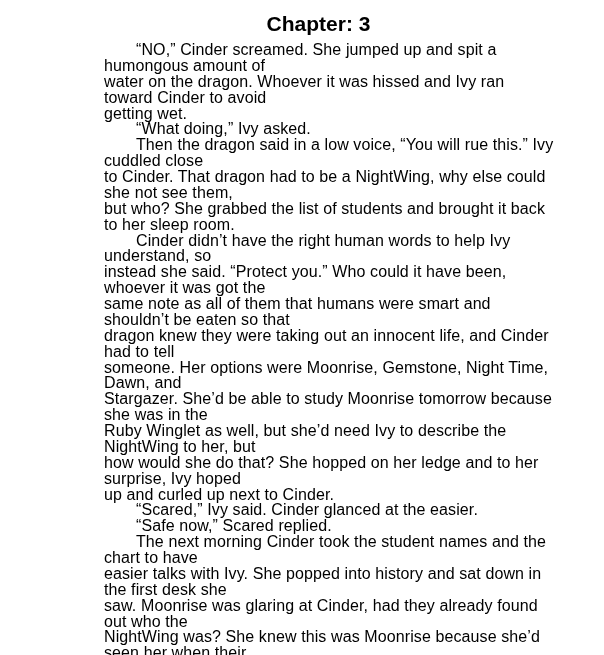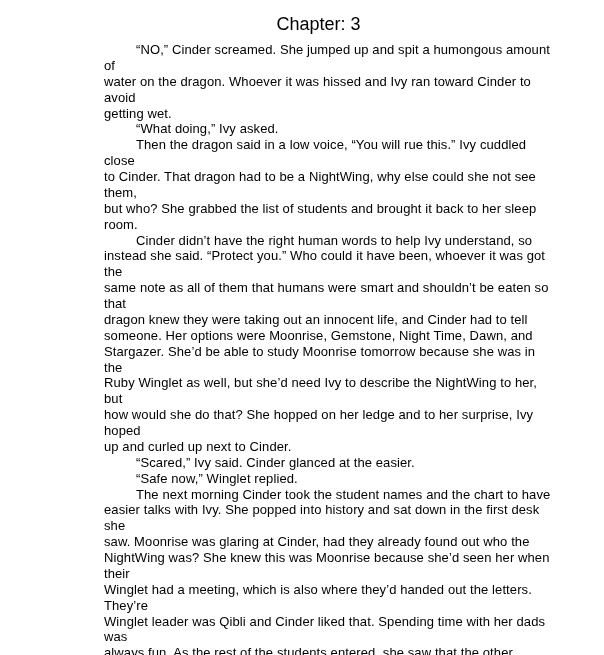--- a/index.html
+++ b/index.html
@@ -20,31 +20,31 @@
     position: absolute;
     left: 104px;
     top: 0;
     width: 450px;
   }
   .title-wrap {
     width: 429px;
   }
   .doc-title {
     margin: 11px 0 5px 0;
-    font-size: 18px;
+    font-size: 21px;
     line-height: 26px;
-    font-weight: 400;
+    font-weight: 700;
     text-align: center;
     color: #000000;
     white-space: nowrap;
   }
   .doc-body p {
     margin: 0;
     padding: 0;
-    font-size: 13px;
+    font-size: 16px;
     line-height: 15.87px;
     white-space: pre-line;      
     text-indent: 32px;          
     letter-spacing: 0.1px;
   }
 </style>
 </head>
 <body>
 
 <div class="page">
@@ -63,21 +63,21 @@
       <p>Cinder didn’t have the right human words to help Ivy understand, so
 instead she said. “Protect you.” Who could it have been, whoever it was got the
 same note as all of them that humans were smart and shouldn’t be eaten so that
 dragon knew they were taking out an innocent life, and Cinder had to tell
 someone. Her options were Moonrise, Gemstone, Night Time, Dawn, and
 Stargazer. She’d be able to study Moonrise tomorrow because she was in the
 Ruby Winglet as well, but she’d need Ivy to describe the NightWing to her, but
 how would she do that? She hopped on her ledge and to her surprise, Ivy hoped
 up and curled up next to Cinder.</p>
       <p>“Scared,” Ivy said. Cinder glanced at the easier.</p>
-      <p>“Safe now,” Winglet replied.</p>
+      <p>“Safe now,” Scared replied.</p>
       <p>The next morning Cinder took the student names and the chart to have
 easier talks with Ivy. She popped into history and sat down in the first desk she
 saw. Moonrise was glaring at Cinder, had they already found out who the
 NightWing was? She knew this was Moonrise because she’d seen her when their
 Winglet had a meeting, which is also where they’d handed out the letters. They’re
 Winglet leader was Qibli and Cinder liked that. Spending time with her dads was
 always fun. As the rest of the students entered, she saw that the other NightWing
 was not glaring at her. Cinder set her new Human friend down on a ledge with
 two small desks whittled out of wood just for a scavenger. Cinder turned around
 and saw Emerald. She checked the list names. This meant today they had class

